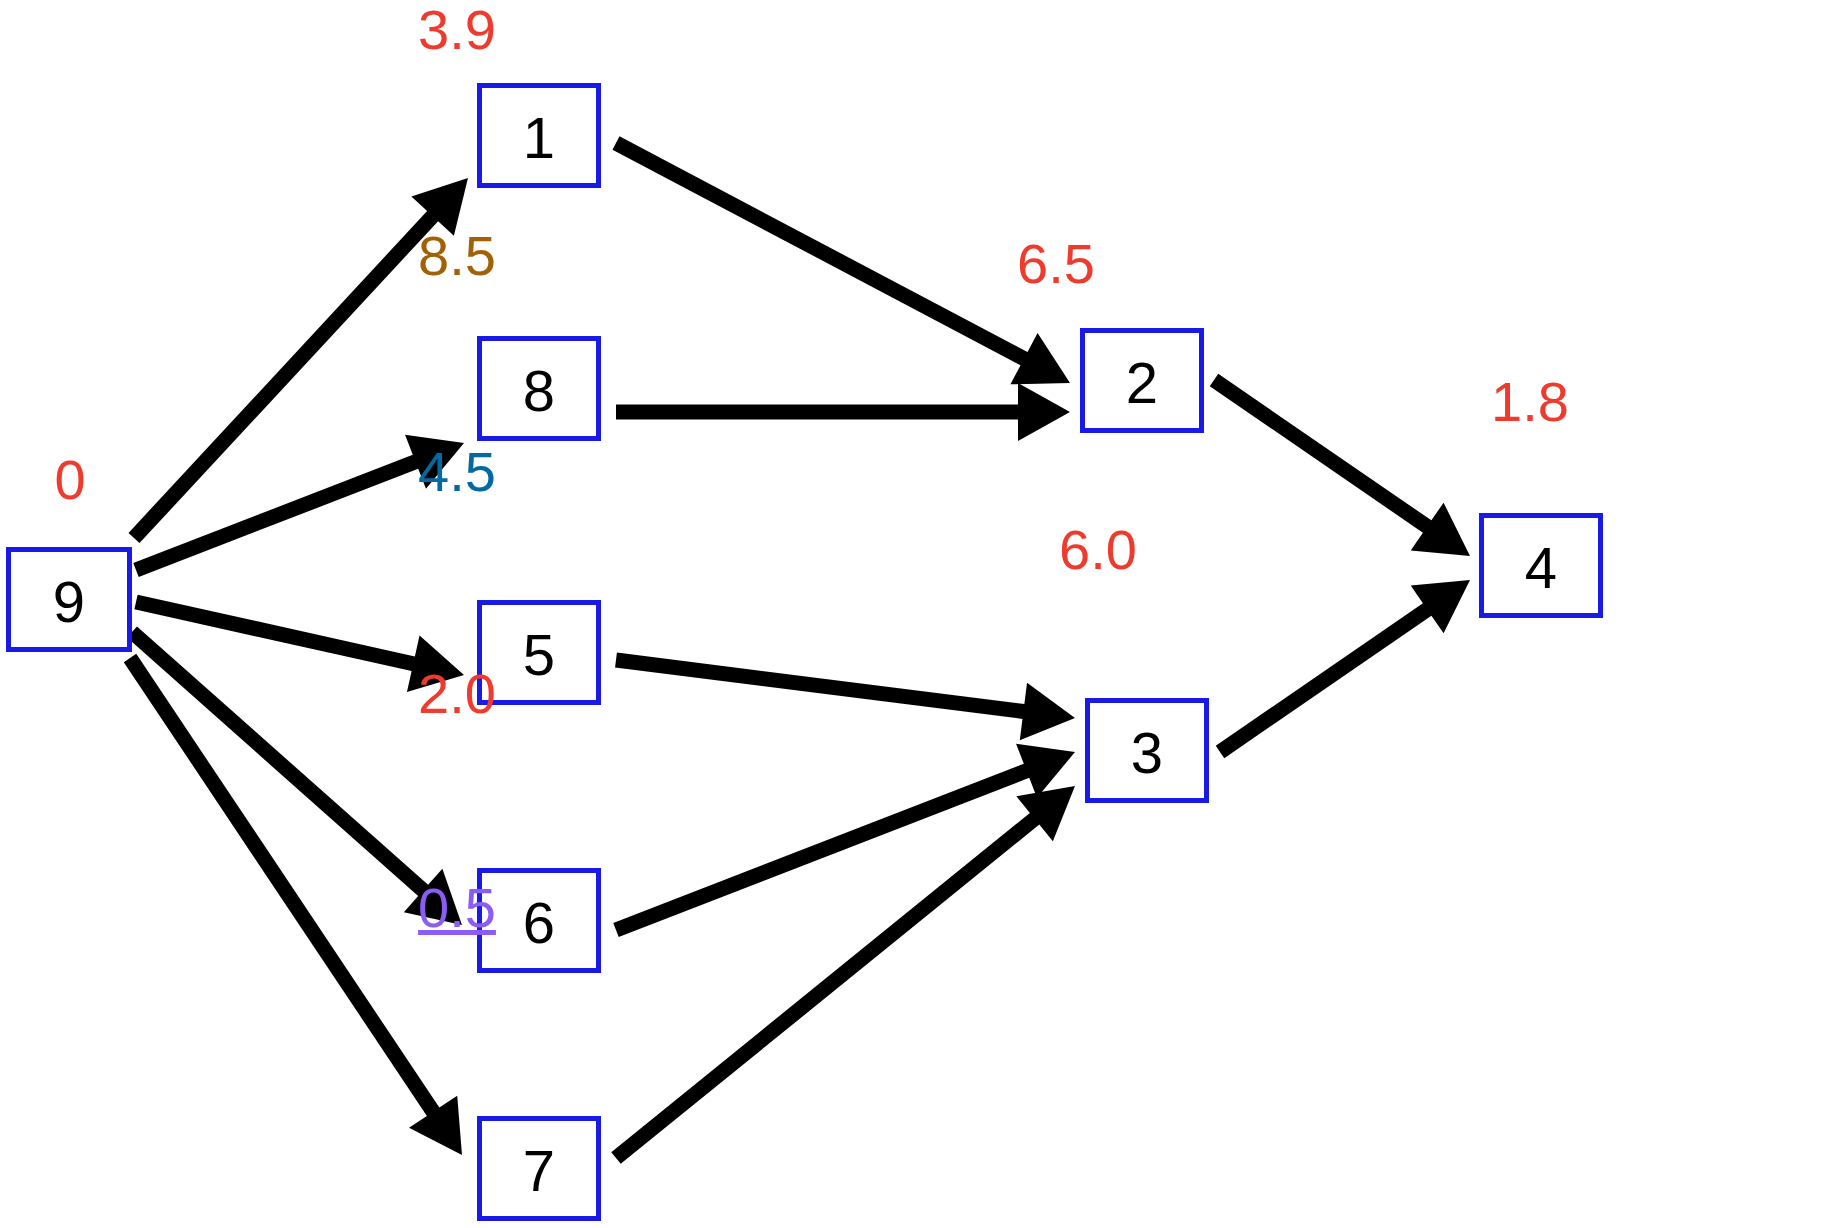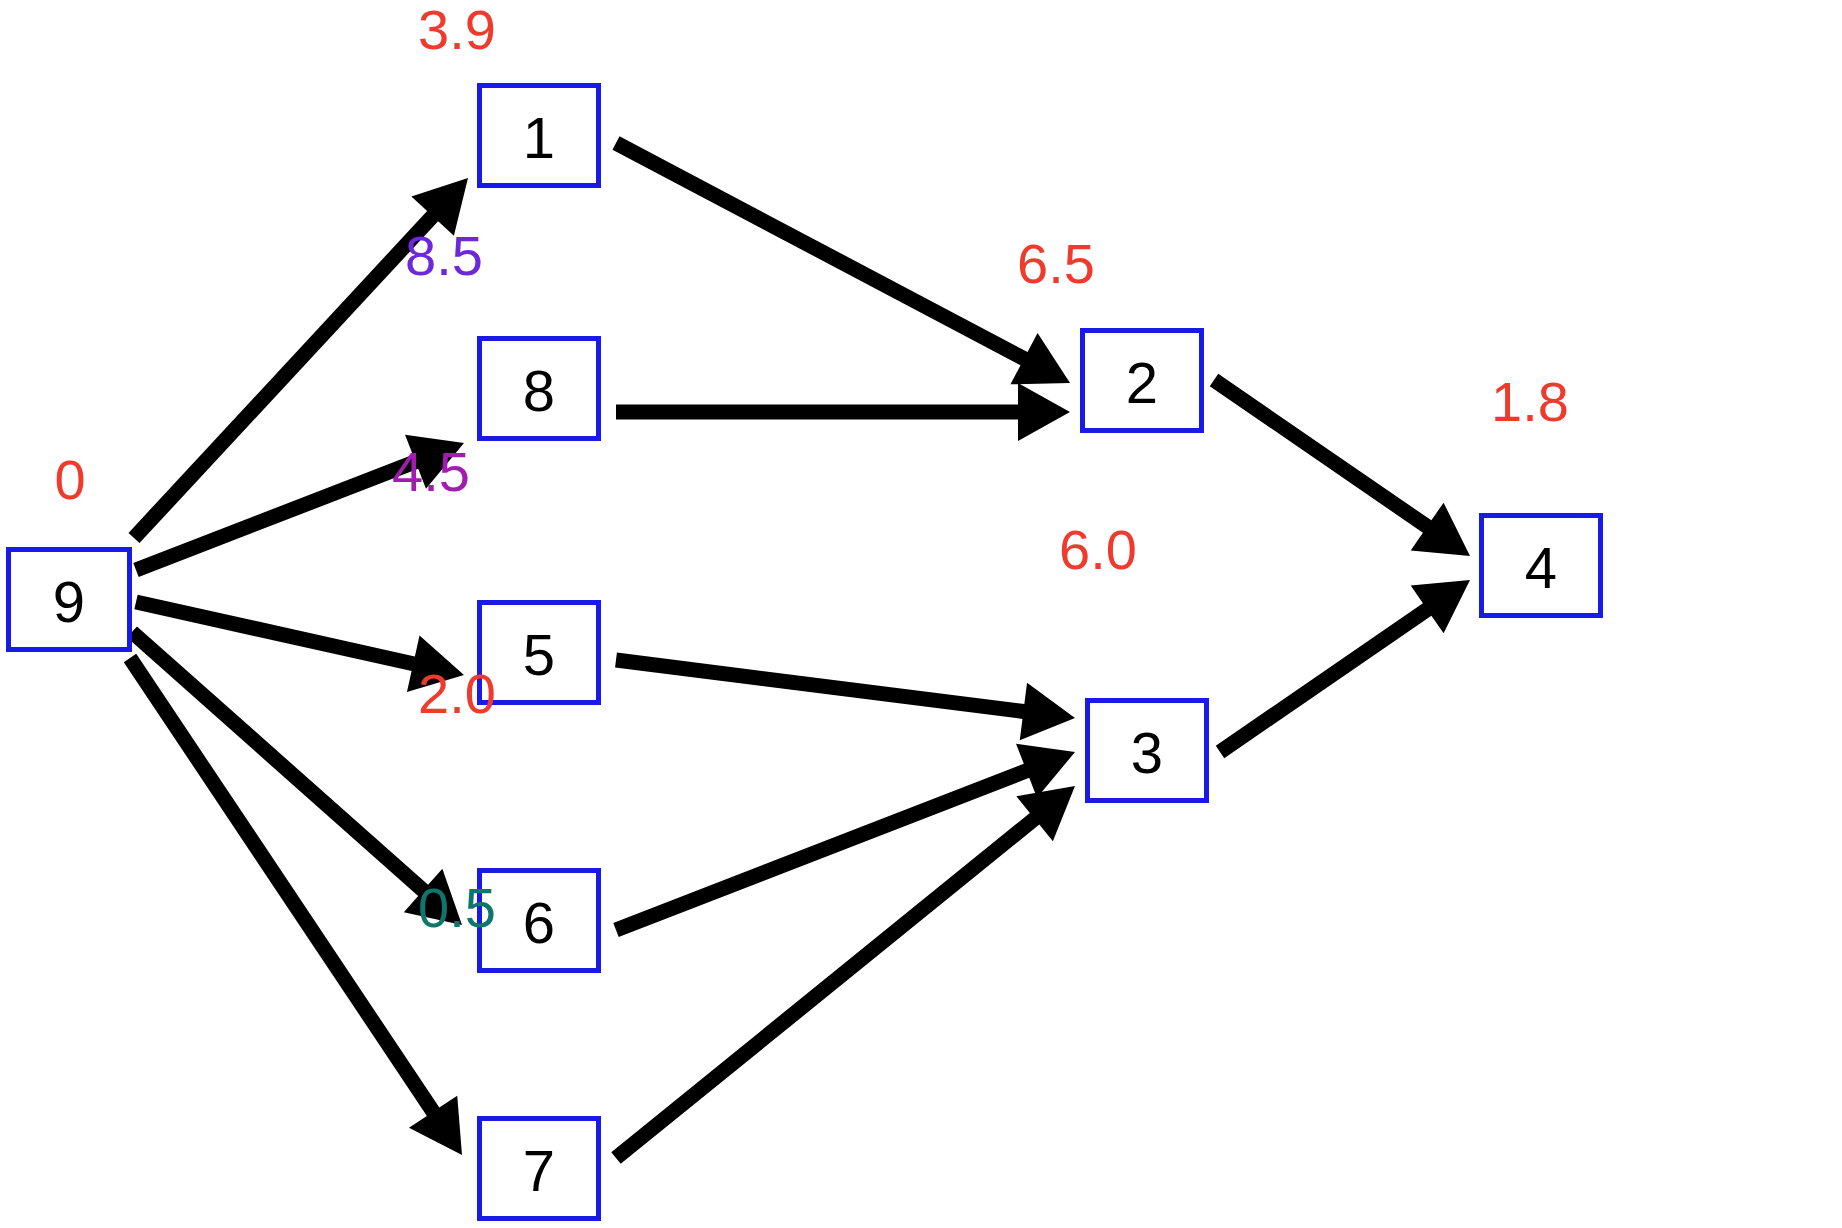--- a/index.html
+++ b/index.html
@@ -75,33 +75,33 @@
       <polygon points="1224.25,758.18 1431.41,615.65 1443.60,633.37 1470.00,580.00 1410.72,585.58 1422.91,603.30 1215.75,745.82" fill="#000000"></polygon>
     </svg>
 <div class="cost" style="left: 70px; top: 452px; color: rgb(239, 59, 45);">0</div>
     <div class="node" style="left: 6px; top: 547px; width: 126px; height: 105px; border-color: rgb(26, 26, 230); background: rgb(255, 255, 255);">
       <span class="node-label" style="color: rgb(0, 0, 0);">9</span>
     </div>
     <div class="cost" style="left: 457px; top: 2px; color: rgb(239, 59, 45);">3.9</div>
     <div class="node" style="left: 477px; top: 83px; width: 124px; height: 105px; border-color: rgb(26, 26, 230); background: rgb(255, 255, 255);">
       <span class="node-label" style="color: rgb(0, 0, 0);">1</span>
     </div>
-    <div class="cost" style="left: 444px; top: 228px; color: #6d28d9;">8.5</div>
+    <div class="cost" style="left: 457px; top: 228px; color: #a16207;">8.5</div>
     <div class="node" style="left: 477px; top: 336px; width: 124px; height: 105px; border-color: rgb(26, 26, 230); background: rgb(255, 255, 255);">
       <span class="node-label" style="color: rgb(0, 0, 0);">8</span>
     </div>
-    <div class="cost" style="left: 431px; top: 444px; color: #a21caf;">4.5</div>
+    <div class="cost" style="left: 457px; top: 444px; color: #0369a1;">4.5</div>
     <div class="node" style="left: 477px; top: 600px; width: 124px; height: 105px; border-color: rgb(26, 26, 230); background: rgb(255, 255, 255);">
       <span class="node-label" style="color: rgb(0, 0, 0);">5</span>
     </div>
     <div class="cost" style="left: 457px; top: 666px; color: rgb(239, 59, 45);">2.0</div>
     <div class="node" style="left: 477px; top: 868px; width: 124px; height: 105px; border-color: rgb(26, 26, 230); background: rgb(255, 255, 255);">
       <span class="node-label" style="color: rgb(0, 0, 0);">6</span>
     </div>
-    <div class="cost" style="left: 457px; top: 880px; color: #0f766e;">0.5</div>
+    <div class="cost" style="left: 457px; top: 880px; color: #8b5cf6; text-decoration: underline;">0.5</div>
     <div class="node" style="left: 477px; top: 1116px; width: 124px; height: 105px; border-color: rgb(26, 26, 230); background: rgb(255, 255, 255);">
       <span class="node-label" style="color: rgb(0, 0, 0);">7</span>
     </div>
     <div class="cost" style="left: 1056px; top: 236px; color: rgb(239, 59, 45);">6.5</div>
     <div class="node" style="left: 1080px; top: 328px; width: 124px; height: 105px; border-color: rgb(26, 26, 230); background: rgb(255, 255, 255);">
       <span class="node-label" style="color: rgb(0, 0, 0);">2</span>
     </div>
     <div class="cost" style="left: 1062px; top: 522px; color: rgb(239, 59, 45); margin-left: 36px;">6.0</div>
     <div class="node" style="left: 1085px; top: 698px; width: 124px; height: 105px; border-color: rgb(26, 26, 230); background: rgb(255, 255, 255);">
       <span class="node-label" style="color: rgb(0, 0, 0);">3</span>

